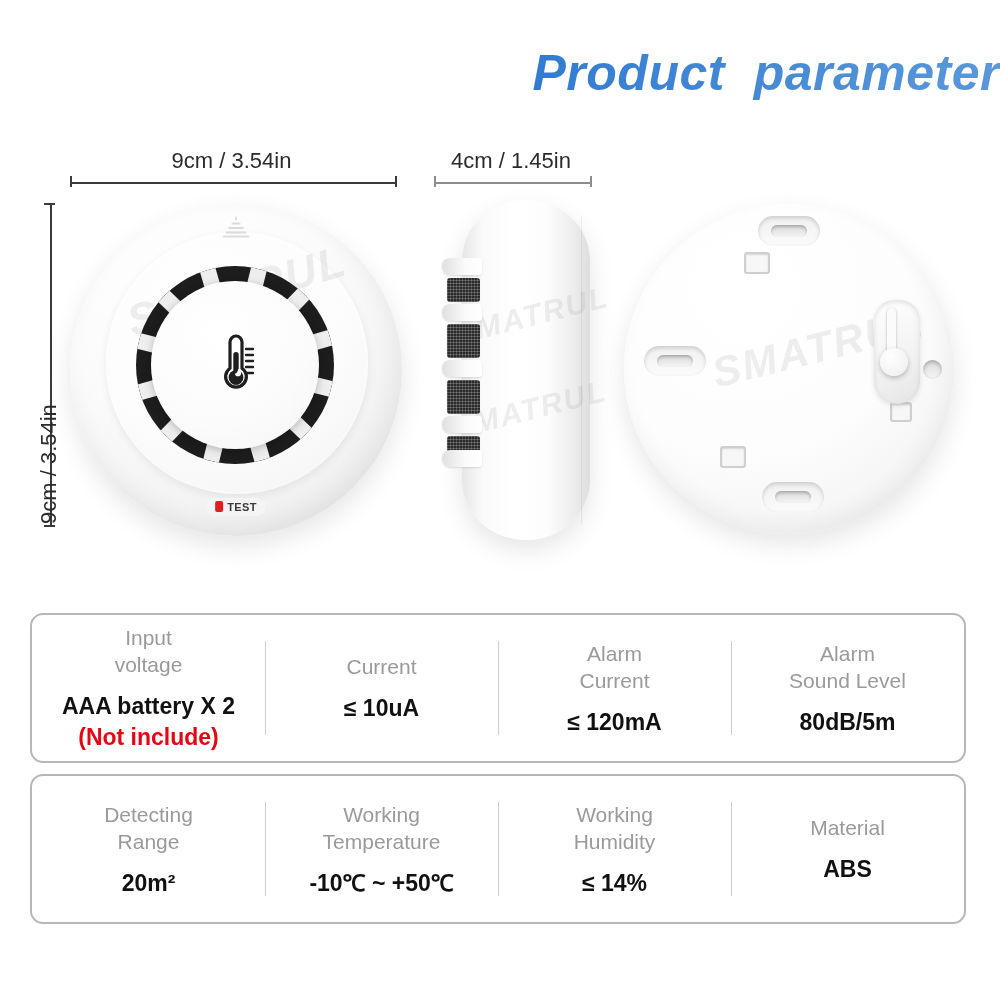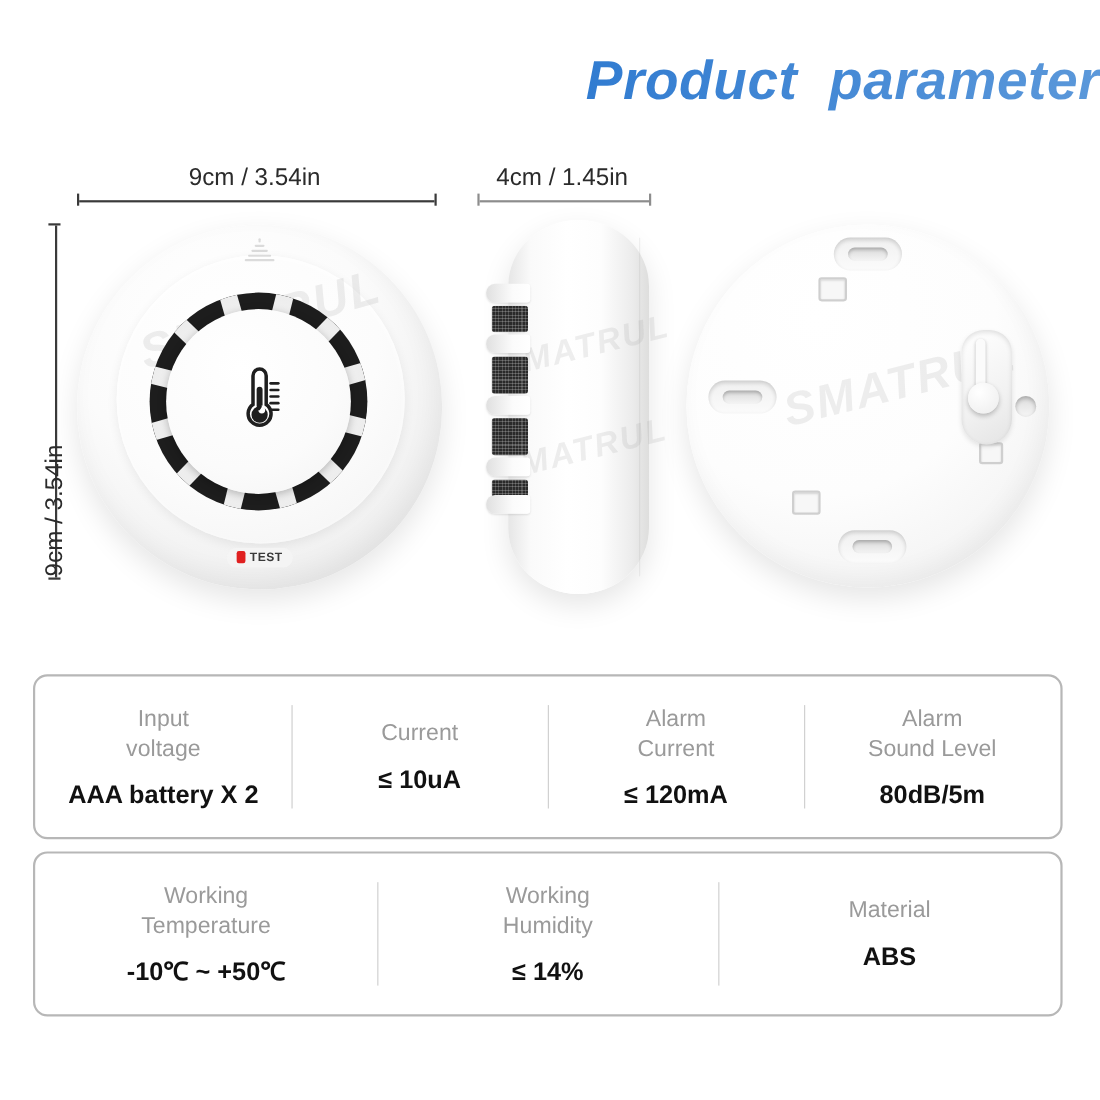--- a/index.html
+++ b/index.html
@@ -452,39 +452,45 @@
     <div class="latch"></div>
     <div class="screw-hole"></div>
   </div>
 </div>
 
 <div class="spec-card" id="spec-card-1">
   <div class="spec-cell">
     <div class="spec-label">Input
 voltage</div>
     <div class="spec-value">AAA battery X 2</div>
+    <div class="spec-value red">(Not include)</div>
   </div>
   <div class="spec-cell">
     <div class="spec-label">Current</div>
     <div class="spec-value">≤ 10uA</div>
   </div>
   <div class="spec-cell">
     <div class="spec-label">Alarm
 Current</div>
     <div class="spec-value">≤ 120mA</div>
   </div>
   <div class="spec-cell">
     <div class="spec-label">Alarm
 Sound Level</div>
     <div class="spec-value">80dB/5m</div>
   </div>
 </div>
 
 <div class="spec-card" id="spec-card-2">
   <div class="spec-cell">
+    <div class="spec-label">Detecting
+Range</div>
+    <div class="spec-value">20m²</div>
+  </div>
+  <div class="spec-cell">
     <div class="spec-label">Working
 Temperature</div>
     <div class="spec-value">-10℃ ~ +50℃</div>
   </div>
   <div class="spec-cell">
     <div class="spec-label">Working
 Humidity</div>
     <div class="spec-value">≤ 14%</div>
   </div>
   <div class="spec-cell">

